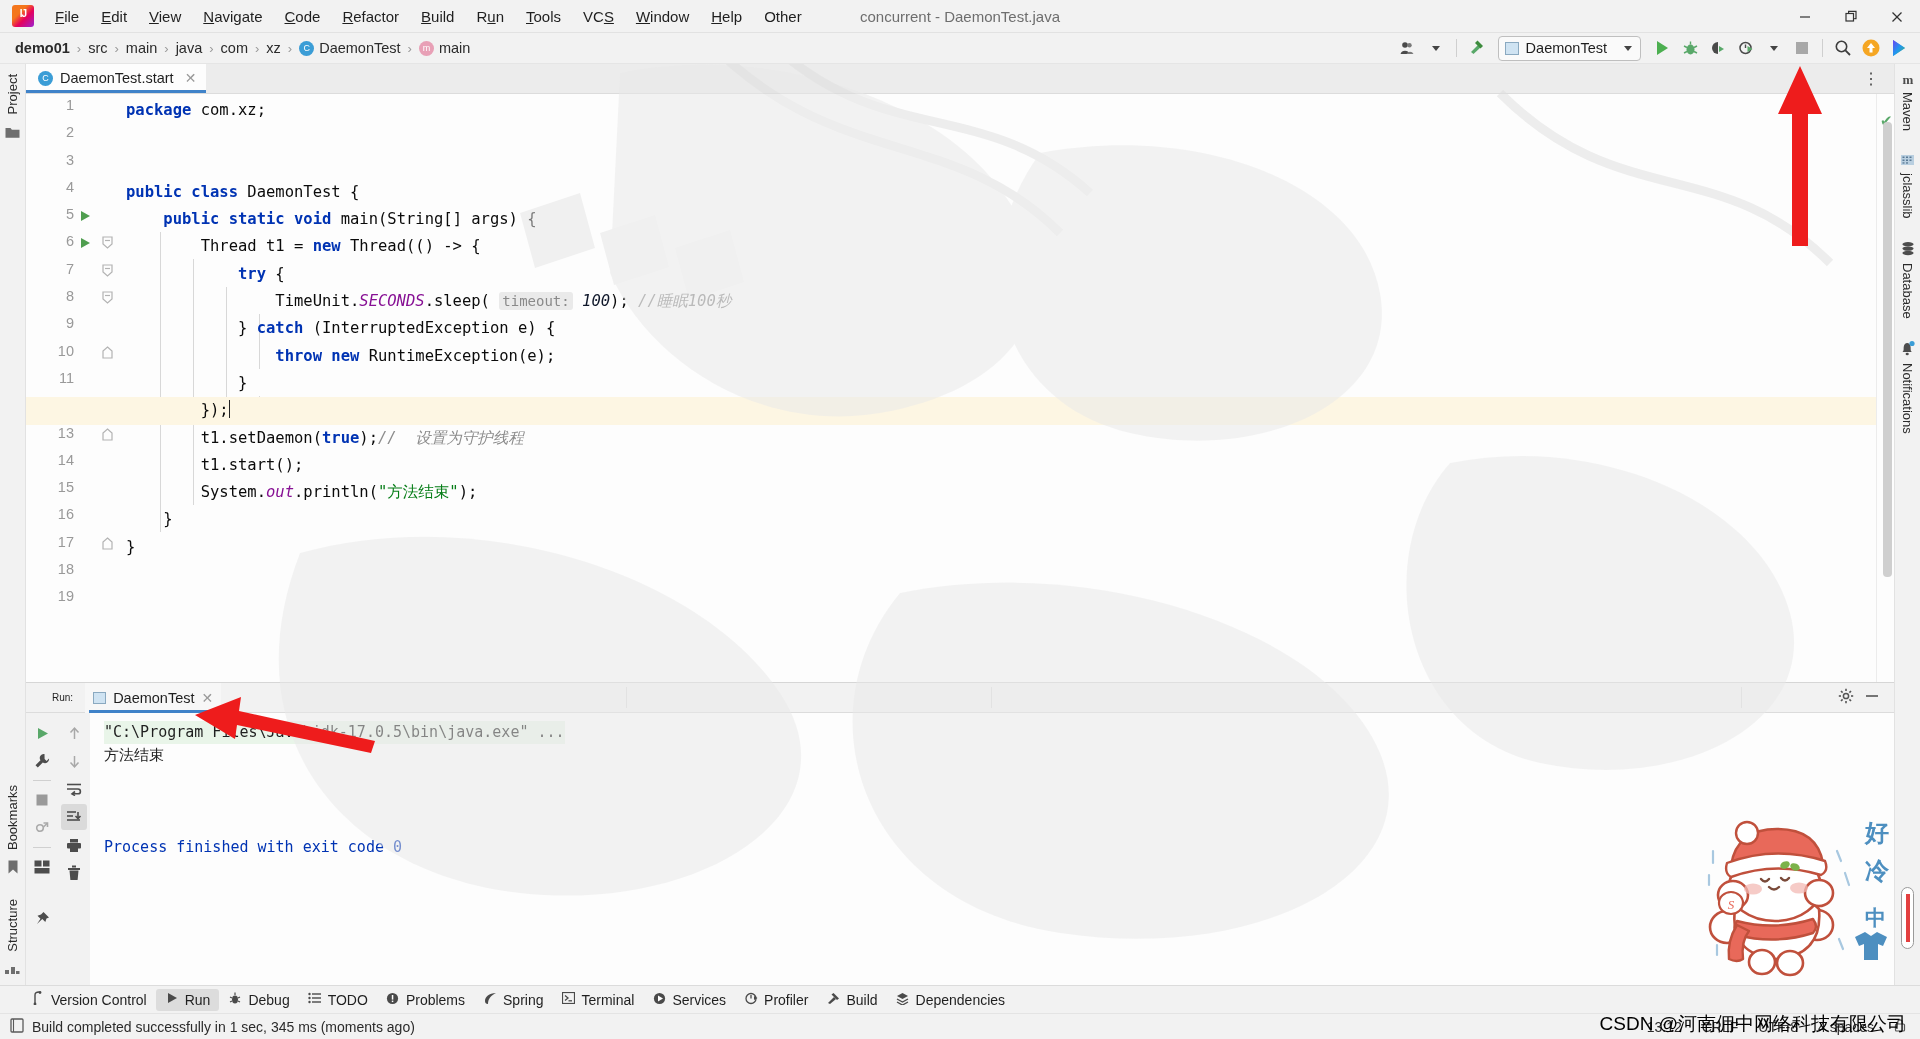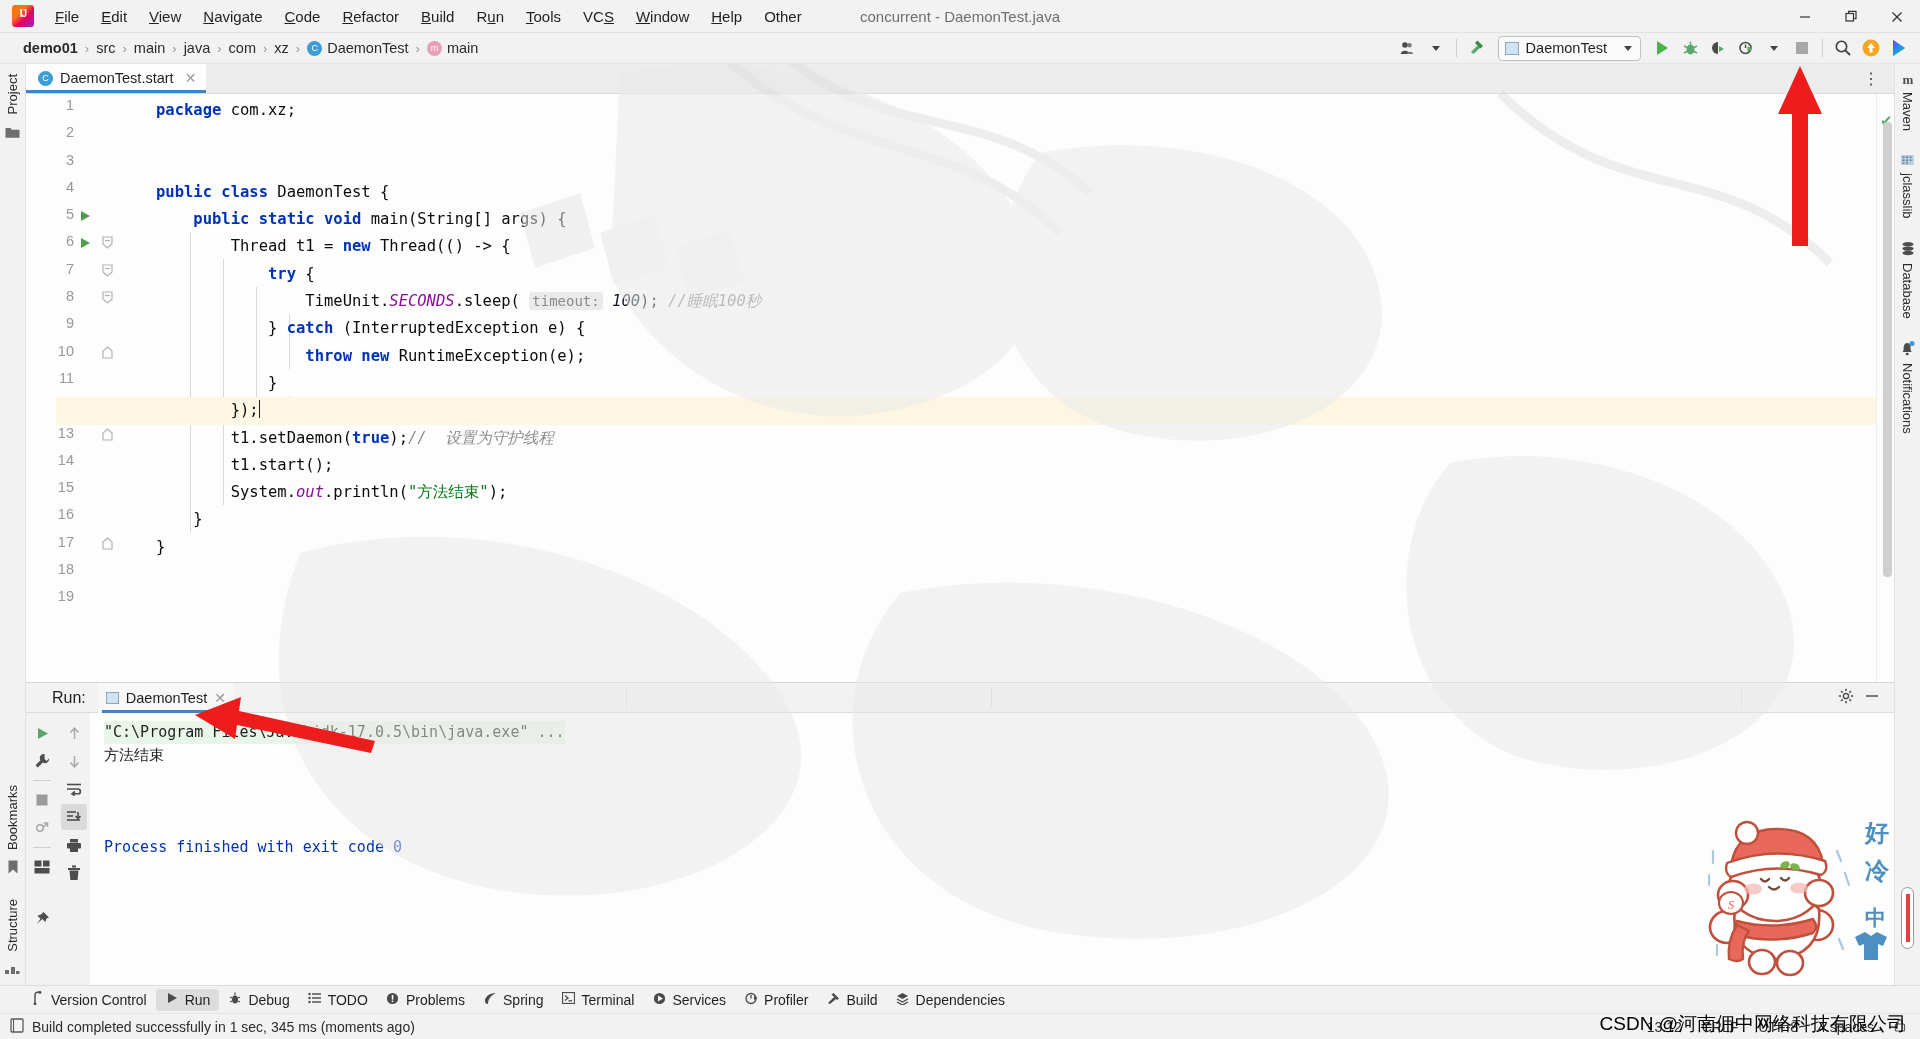--- a/index.html
+++ b/index.html
@@ -26,21 +26,21 @@
   .menu-item { padding:4px 11px; font-size:15px; color:#1f1f1f; cursor:default; white-space:nowrap;}
   .menu-item u { text-decoration:underline; }
   #win-title { position:absolute; left:0; right:0; text-align:center; font-size:15px;
      color:#6e6e6e; pointer-events:none; }
   #win-ctrl { margin-left:auto; display:flex; height:100%; z-index:2; }
   .wbtn { width:46px; height:33px; display:flex; align-items:center; justify-content:center;
     font-size:15px; color:#333; }
 
   
   #navbar { height:31px; background:#f2f2f2; display:flex; align-items:center;
-    padding-left:20px; border-bottom:1px solid #e5e5e5; position:relative; z-index:30; }
+    padding-left:12px; border-bottom:1px solid #e5e5e5; position:relative; z-index:30; }
   .crumb { display:flex; align-items:center; font-size:14.5px; color:#2b2b2b; padding:1px 3px; }
   .crumb.bold { font-weight:bold; }
   .crumb-sep { color:#9a9a9a; margin:0 4px; font-size:13px;}
   .crumb-ico { width:15px; height:15px; border-radius:50%; margin-right:5px; flex:none;
     font-size:9px; color:#fff; display:flex; align-items:center; justify-content:center; }
   .ico-class { background:#3b9dd6; }
   .ico-method { background:#e8a0b6; }
 
   #navbar-right { margin-left:auto; display:flex; align-items:center; padding-right:8px; gap:2px;}
   .tb-btn { width:26px; height:24px; display:flex; align-items:center; justify-content:center; border-radius:3px;}
@@ -74,21 +74,21 @@
   #tabstrip-right { margin-left:auto; display:flex; align-items:center; padding-right:8px; height:30px;}
   .dots { font-size:16px; color:#4b4b4b; letter-spacing:1px; padding:0 6px; }
 
   #editor-wrap { flex:1; position:relative; background:#fdfdfd; overflow:hidden; display:flex; }
   #gutter { width:100px; flex:none; position:relative; background:#fdfdfd; }
   .gut-row { height:27.3px; position:relative; }
   .ln { position:absolute; right:52px; top:3px; font-size:14.5px; color:#999; }
   .grun { position:absolute; left:55px; top:8px; width:0;height:0;
       border-left:9px solid #4f9e4f; border-top:5.5px solid transparent; border-bottom:5.5px solid transparent;}
   .gfold { position:absolute; left:76px; top:6px; width:11px; height:13px; }
-  #code-area { flex:1; position:relative; padding-top:3px;margin-left:30px; }
+  #code-area { flex:1; position:relative; padding-top:3px; }
   .cline { height:27.3px; font-family:"DejaVu Sans Mono","Liberation Mono",monospace;
      font-size:15.5px; line-height:27.3px; white-space:pre; color:#0b0b0b; position:relative; }
   .cline.hl { background:#fdf6e3; }
   .kw { color:#0033b3; font-weight:bold; }
   .st { color:#067d17; }
   .num { color:#0f172a;font-style:italic; }
   .cm { color:#8c8c8c; font-style:italic; }
   .fld { color:#871094; font-style:italic; }
   .hint { background:#eaeaea; color:#8a8a8a; border-radius:3px; padding:1px 3px; font-size:14px;}
   .caret-bar { display:inline-block; width:1.5px; height:18px; background:#222;
@@ -98,21 +98,21 @@
   
   #markerpane { width:18px; flex:none; background:#fdfdfd; border-left:1px solid #ececec; position:relative;}
   .ok-check { position:absolute; top:18px; left:3px; color:#59a869; font-size:15px; }
   #scrollthumb { position:absolute; right:2px; top:28px; width:9px; height:455px; background:#cfcfcf; border-radius:4px;}
 
   
   #runwin { height:303px; background:#f2f2f2; display:flex; flex-direction:column; flex:none;
       border-top:1px solid #d6d6d6; }
   #run-header { height:30px; display:flex; align-items:center; background:#f2f2f2;
      border-bottom:1px solid #dcdcdc; position:relative; }
-  #run-label { font-size:16px; padding:0 12px 0 26px; color:#1f1f1f;}
+  #run-label { font-size:10px; padding:0 12px 0 26px; color:#1f1f1f;}
   .rtab { height:30px; display:flex; align-items:center; gap:7px; padding:0 8px; font-size:14.5px;
      position:relative; background:#f7f7f7; }
   .rtab::after{ content:""; position:absolute; left:4px; right:4px; bottom:0; height:3px; background:#4083c9;}
   .rtab .cfg-ico { width:13px; height:12px; border:1.5px solid #8aa9c0; background:#cfe3f2;}
   #run-header-right { margin-left:auto; display:flex; align-items:center; gap:10px; padding-right:14px;}
   .hdr-div { position:absolute; top:4px; bottom:4px; width:1px; background:#dcdcdc;}
   #run-body { flex:1; display:flex; min-height:0; }
   .ctoolbar { width:32px; flex:none; display:flex; flex-direction:column; align-items:center;
       gap:2px; padding-top:7px; background:#f2f2f2;}
   .ctool { width:26px; height:26px; display:flex; align-items:center; justify-content:center;

